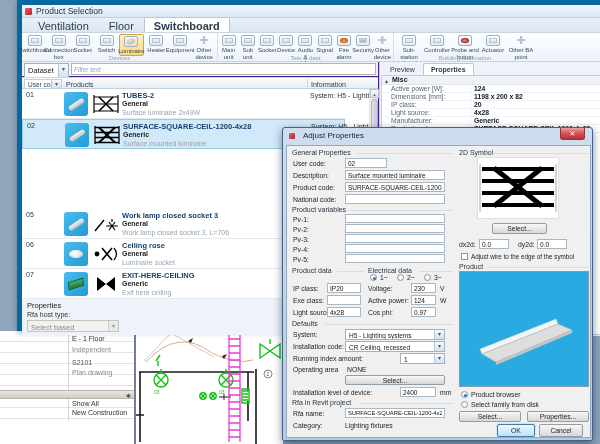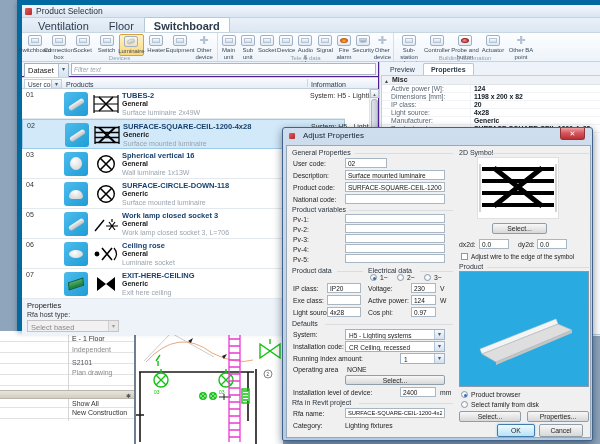--- a/index.html
+++ b/index.html
@@ -310,47 +310,21 @@
       <span class="sym"><svg viewBox="0 0 26 20" width="26" height="20">
             <path d="M1,2.5 H25 M1,7.5 H25 M1,12.5 H25 M1,17.5 H25 M1,1 V19 M25,1 V19" stroke="#000" stroke-width="1.3" fill="none"></path>
             <path d="M5,2.5 L21,17.5 M21,2.5 L5,17.5" stroke="#000" stroke-width="2"></path>
           </svg></span>
       <div class="rname">SURFACE-SQUARE-CEIL-1200-4x28</div>
       <div class="rkind">Generic</div>
       <div class="rdesc">Surface mounted luminaire</div>
       <span class="rinfo">System: H5 - Lighting systems</span>
     </div>
 
-    <div class="lrow" style="top:60px">
-      <span class="rcode">03</span>
-      <span class="thumb">
-          <span class="tsphere"></span>
-        </span>
-      <span class="sym"><svg viewBox="0 0 26 20" width="26" height="20">
-            <circle cx="13" cy="10" r="8.3" stroke="#000" stroke-width="1.4" fill="none"></circle>
-            <path d="M7.3,4.3 L18.7,15.7 M18.7,4.3 L7.3,15.7" stroke="#000" stroke-width="1.6"></path>
-          </svg></span>
-      <div class="rname">Spherical vertical 16</div>
-      <div class="rkind">General</div>
-      <div class="rdesc">Wall luminaire 1x13W</div>
-    </div>
-
-    <div class="lrow" style="top:90px">
-      <span class="rcode">04</span>
-      <span class="thumb">
-          <span class="tdome"></span>
-        </span>
-      <span class="sym"><svg viewBox="0 0 26 20" width="26" height="20">
-            <circle cx="13" cy="10" r="8.3" stroke="#000" stroke-width="1.4" fill="none"></circle>
-            <path d="M7.3,4.3 L18.7,15.7 M18.7,4.3 L7.3,15.7" stroke="#000" stroke-width="1.6"></path>
-          </svg></span>
-      <div class="rname">SURFACE-CIRCLE-DOWN-118</div>
-      <div class="rkind">Generic</div>
-      <div class="rdesc">Surface mounted luminaire</div>
-    </div>
+
 
     <div class="lrow" style="top:120px">
       <span class="rcode">05</span>
       <span class="thumb">
           <span class="tbar"></span>
         </span>
       <span class="sym"><svg viewBox="0 0 26 20" width="26" height="20">
             <path d="M2,17 L11,6" stroke="#000" stroke-width="1.4"></path>
             <path d="M13,12 H25 M16,8 L22,16 M22,8 L16,16 M19,5 V8" stroke="#000" stroke-width="1.2" fill="none"></path>
           </svg></span>

